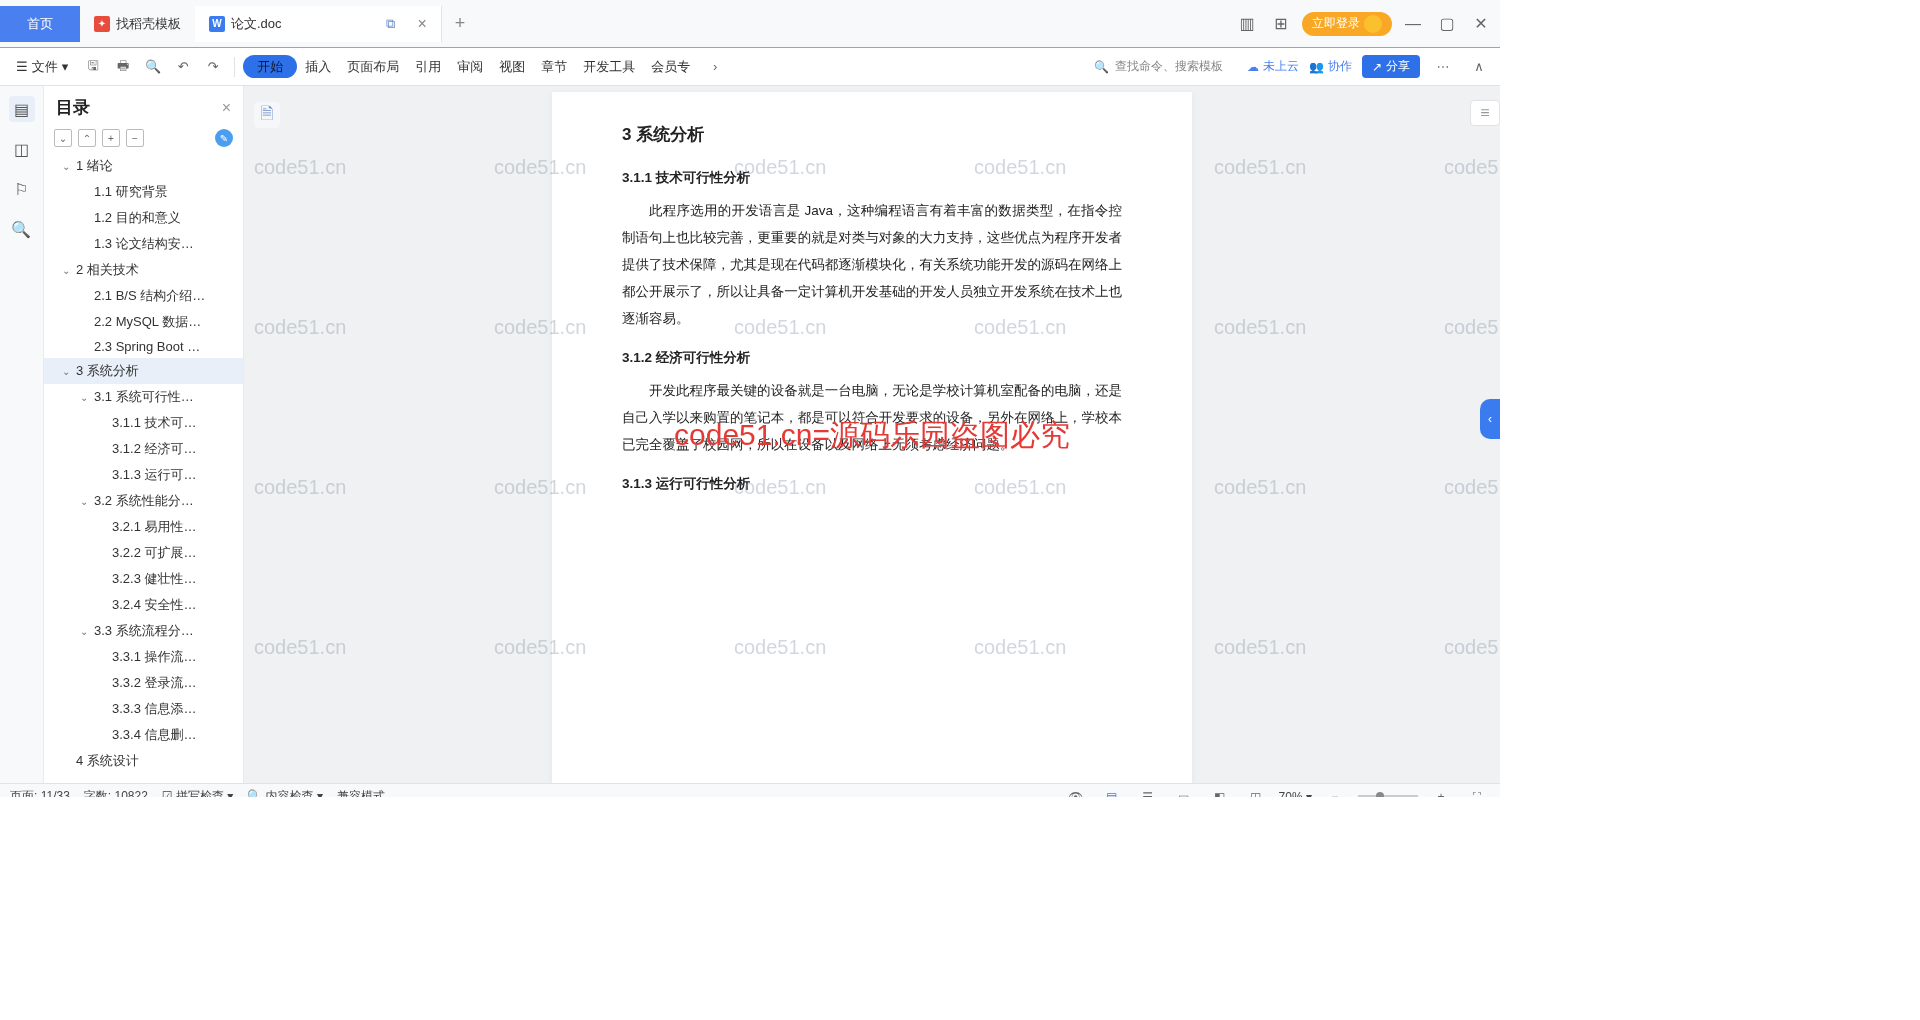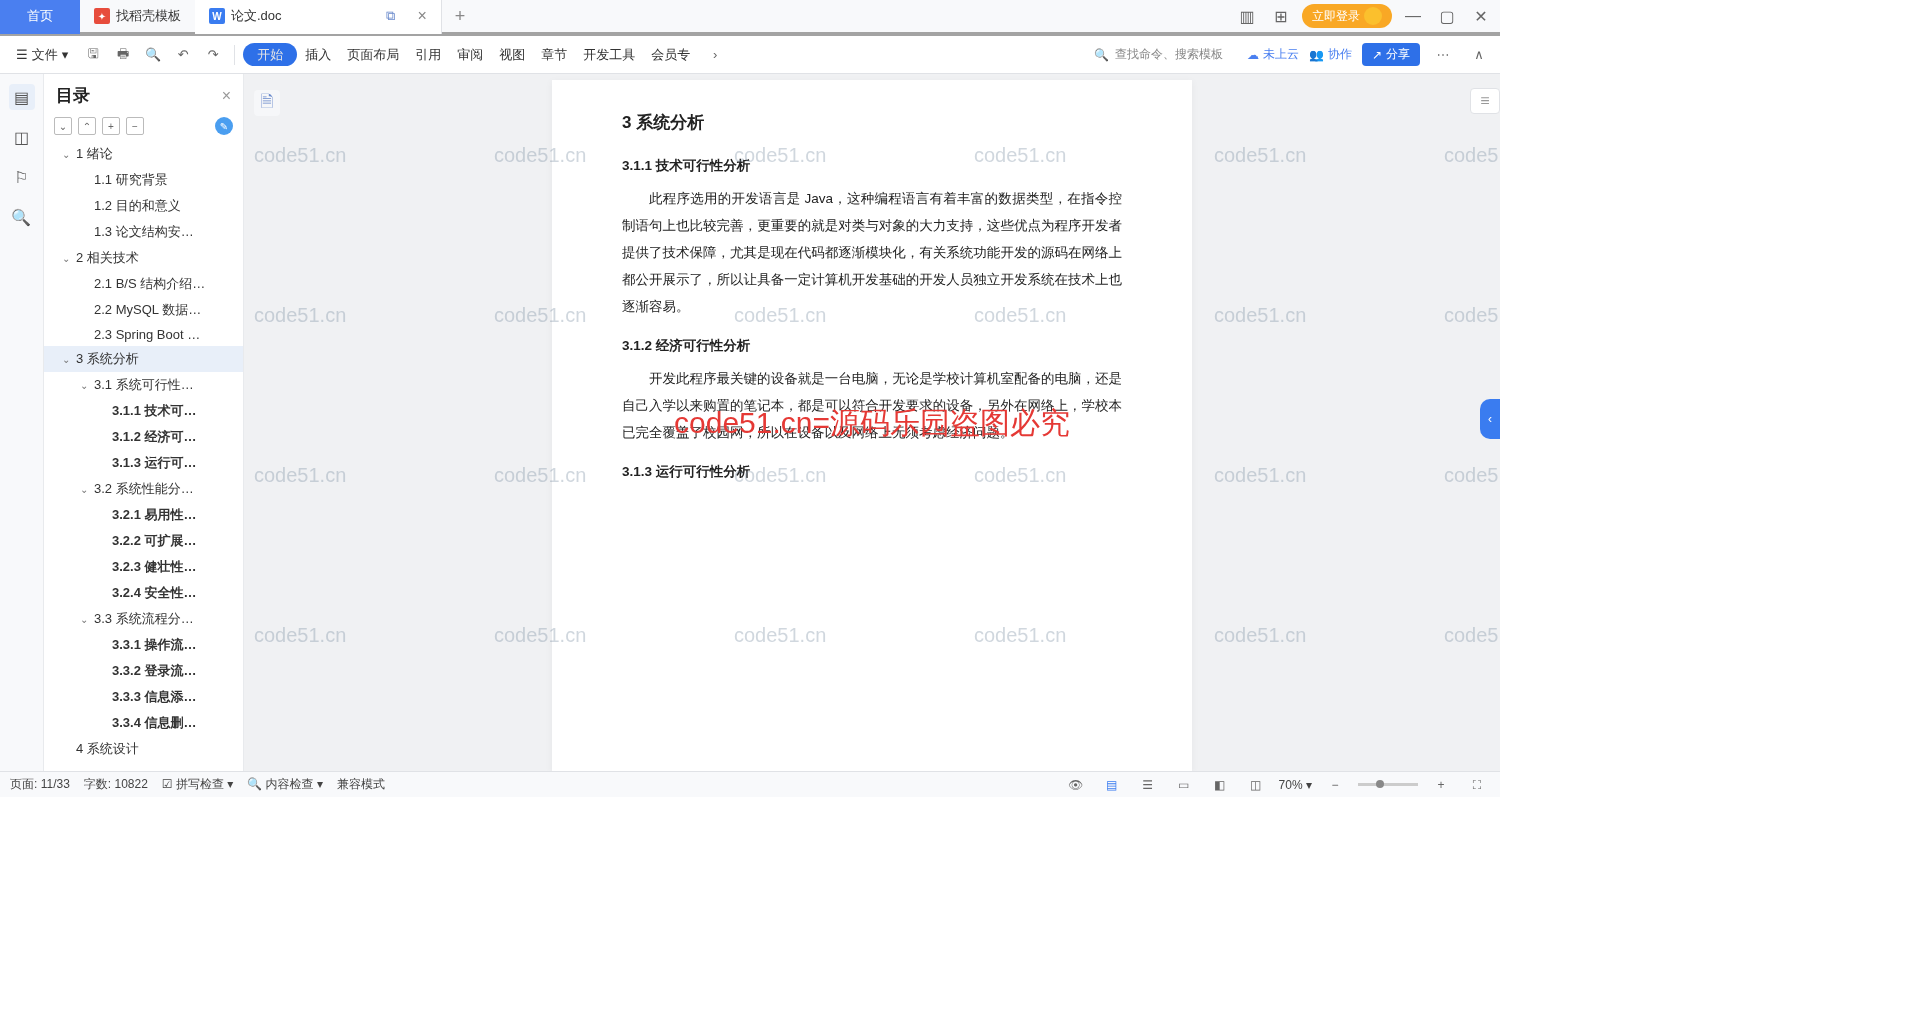--- a/index.html
+++ b/index.html
@@ -1,53 +1,53 @@
 <!DOCTYPE html>
 <html><head>
 <meta charset="utf-8">
 <style>
 *{margin:0;padding:0;box-sizing:border-box;font-family:"Microsoft YaHei",Arial,sans-serif;}
 body{background:#fff;overflow:hidden;width:1500px;height:797px;position:relative;}
-.titlebar{height:36px;background:#f8f9fb;display:flex;align-items:center;border-bottom:4px solid #a3a3a3;}
+.titlebar{height:48px;background:#f8f9fb;display:flex;align-items:center;border-bottom:1px solid #a3a3a3;}
 .tab{height:36px;display:flex;align-items:center;padding:0 14px;font-size:13px;color:#333;gap:6px;cursor:pointer;}
 .tab.home{background:#4a7ff0;color:#fff;width:80px;justify-content:center;}
 .tab.doc{background:#fff;border-right:1px solid #e0e2e6;}
 .tab-icon{width:16px;height:16px;display:inline-flex;align-items:center;justify-content:center;}
 .tab-icon.red{background:#e74c3c;color:#fff;border-radius:2px;font-size:10px;}
 .tab-icon.blue{background:#3a7cf0;color:#fff;border-radius:2px;font-size:10px;font-weight:bold;}
 .tab-close{margin-left:8px;color:#888;font-size:16px;}
 .tab-add{width:36px;text-align:center;color:#888;font-size:18px;}
 .titlebar-right{margin-left:auto;display:flex;align-items:center;gap:8px;padding-right:6px;}
 .icn{width:26px;height:26px;display:inline-flex;align-items:center;justify-content:center;color:#666;cursor:pointer;}
 .login-btn{background:#f9a825;color:#fff;padding:3px 10px;border-radius:12px;font-size:12px;display:flex;align-items:center;gap:4px;}
 .avatar{width:18px;height:18px;background:#fbc02d;border-radius:50%;}
 .toolbar{height:38px;display:flex;align-items:center;padding:0 8px;gap:4px;border-bottom:1px solid #e0e2e6;font-size:13px;}
 .tbtn{padding:4px 8px;color:#333;cursor:pointer;}
 .tbtn.file{display:flex;align-items:center;gap:4px;}
-.tbtn.active{background:#2e70e8;color:#e5e5e5;border-radius:14px;padding:4px 14px;margin-top:24px;}
+.tbtn.active{background:#2e70e8;color:#0f172a;border-radius:14px;padding:4px 14px;margin-top:24px;}
 .sep{width:1px;height:20px;background:#e0e2e6;margin:0 4px;}
 .search-box{margin-left:auto;display:flex;align-items:center;gap:6px;color:#888;font-size:12px;}
 .toolbar-right{display:flex;align-items:center;gap:10px;margin-left:20px;}
 .cloud{color:#4a7ff0;font-size:12px;display:flex;align-items:center;gap:4px;}
 .share-btn{background:#2e70e8;color:#fff;padding:3px 10px;border-radius:4px;font-size:12px;display:flex;align-items:center;gap:4px;}
 .main{display:flex;height:calc(100% - 36px - 38px - 26px);}
 .leftbar{width:44px;background:#f8f9fb;border-right:1px solid #e8eaed;display:flex;flex-direction:column;align-items:center;padding-top:10px;gap:14px;}
 .leftbar .icn{color:#555;}
 .outline-panel{width:200px;background:#fff;border-right:1px solid #e8eaed;display:flex;flex-direction:column;}
 .outline-header{display:flex;align-items:center;justify-content:space-between;padding:10px 12px;}
 .outline-title{font-size:17px;font-weight:bold;color:#222;}
 .outline-close{color:#999;font-size:16px;}
 .outline-tools{display:flex;gap:6px;padding:0 10px 6px;align-items:center;}
 .otool{width:18px;height:18px;border:1px solid #bbb;border-radius:2px;display:inline-flex;align-items:center;justify-content:center;font-size:10px;color:#666;}
 .otool.blue{border:none;background:#4a9ef0;color:#fff;border-radius:50%;margin-left:auto;}
 .outline-tree{flex:1;overflow-y:auto;font-size:13px;}
 .tn{padding:4px 6px;display:flex;align-items:center;color:#333;white-space:nowrap;overflow:hidden;text-overflow:ellipsis;cursor:pointer;}
 .tn.d1{padding-left:18px;}
 .tn.d2{padding-left:36px;}
-.tn.d3{padding-left:54px;font-weight:bold;}
+.tn.d3{padding-left:54px;}
 .tn.sel{background:#e8eff9;}
 .chev{display:inline-block;width:12px;font-size:10px;color:#777;margin-right:2px;}
 .docarea{flex:1;background:#f0f1f3;position:relative;display:flex;justify-content:center;overflow:hidden;}
 .page{width:640px;background:#fff;margin-top:6px;padding:26px 70px 40px 70px;font-size:13.5px;line-height:2;color:#222;box-shadow:0 2px 8px rgba(0,0,0,.05);position:relative;}
 .page-tools{position:absolute;left:10px;top:16px;display:flex;gap:8px;}
 .page-tools .icn{background:#f6f7f9;border-radius:4px;color:#6a8acc;}
 .page h3{font-size:17px;font-weight:bold;margin-bottom:12px;}
 .page .sub{font-size:14px;font-weight:bold;margin:14px 0 8px;}
 .page .sub2{font-size:13.5px;font-weight:bold;margin:12px 0 6px;}
 .page p{text-indent:2em;text-align:justify;}

